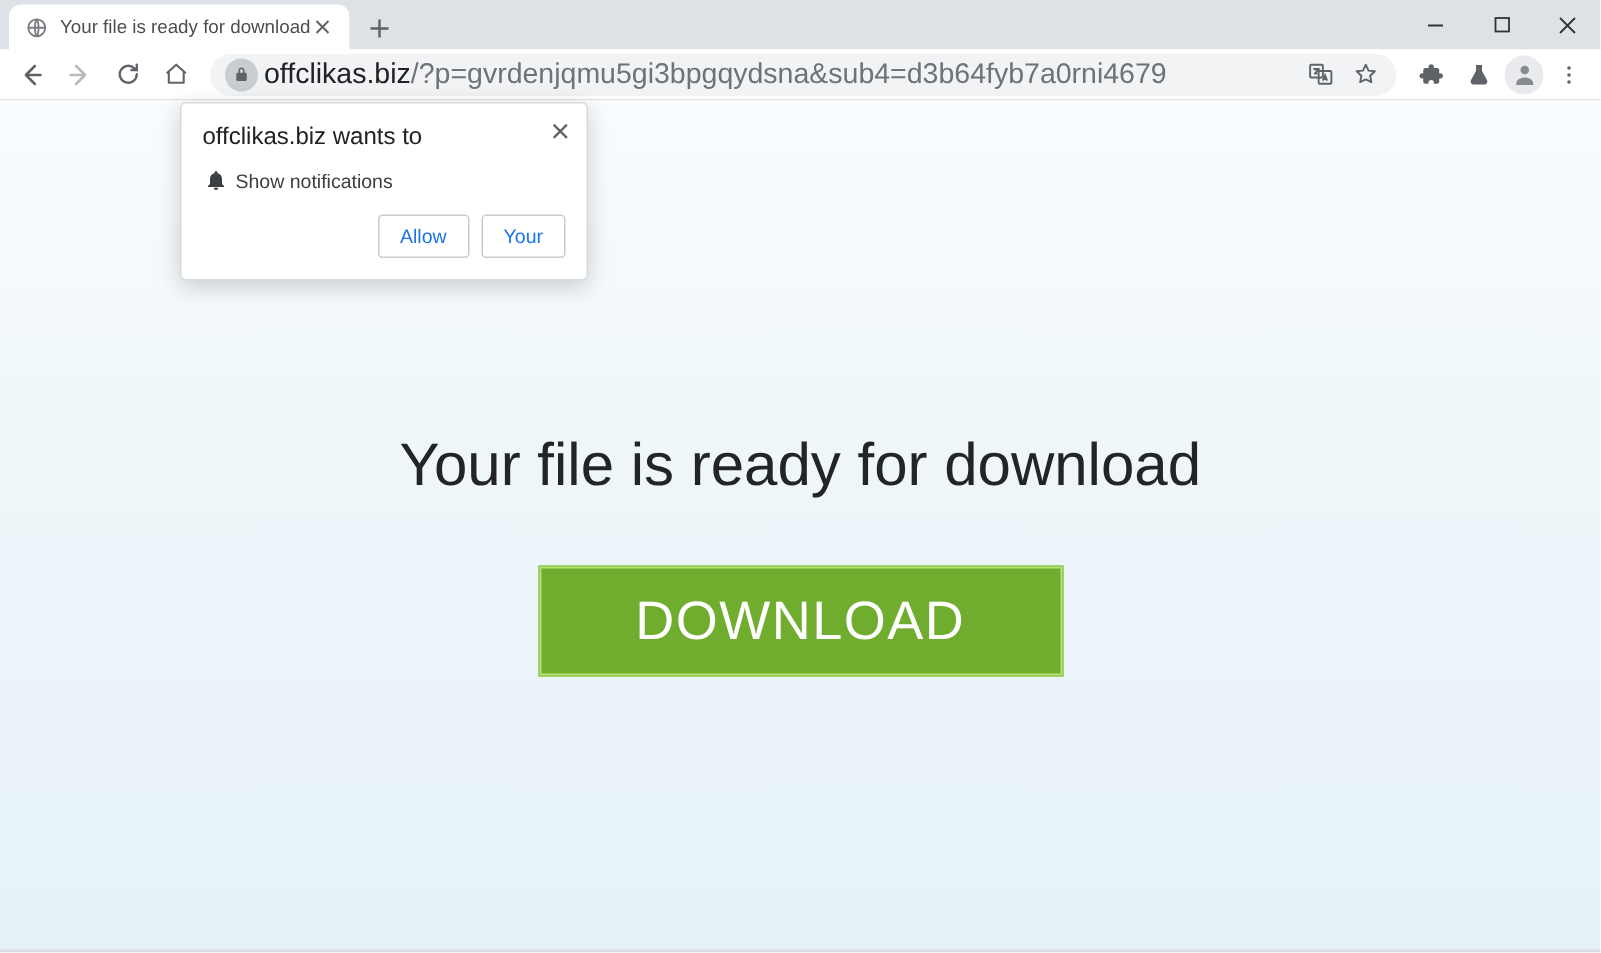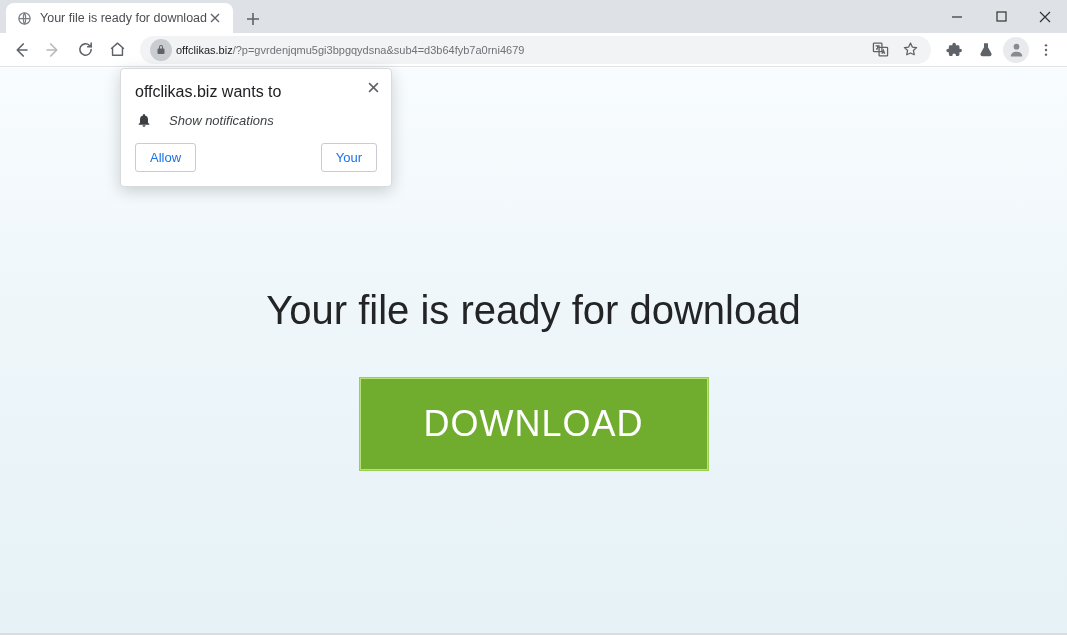--- a/index.html
+++ b/index.html
@@ -15,40 +15,40 @@
   .win-controls { margin-left:auto; display:flex; }
   .win-btn { width:44px; height:33px; display:flex; align-items:center; justify-content:center; color:#333; font-size:13px; cursor:pointer;}
   .win-btn svg { display:block; }
 
   
   .toolbar { height:34px; background:#fff; display:flex; align-items:center; padding:0 6px; border-bottom:1px solid #e1e3e6; gap:2px;}
   .tb-btn { width:30px; height:28px; display:flex; align-items:center; justify-content:center; color:#5f6368; cursor:pointer; border-radius:50%;}
   .tb-btn.disabled { color:#b7b9bd; }
   .omnibox { flex:1; height:28px; background:#f1f3f4; border-radius:14px; display:flex; align-items:center; padding:0 10px; margin:0 6px;}
   .lock-chip { width:22px; height:22px; border-radius:50%; background:#c9ccd1; display:flex; align-items:center; justify-content:center; margin-right:4px;}
-  .url { font-size:11px; color:#202124; white-space:nowrap; overflow:hidden; }
+  .url { font-size:19px; color:#202124; white-space:nowrap; overflow:hidden; }
   .url .host { color:#202124; }
   .url .rest { color:#6f7276; }
   .omni-right { margin-left:auto; display:flex; align-items:center; gap:8px;}
   .avatar-chip { width:26px; height:26px; border-radius:50%; background:#e8eaed; display:flex; align-items:center; justify-content:center;}
 
   
   .viewport { position:relative; width:100%; height:calc(635px - 33px - 34px); background:linear-gradient(180deg,#f8fcfe 0%,#eef6fa 45%,#e6f2f6 100%); border-top:1px solid #fff; }
   .page-inner { width:100%; height:100%; display:flex; flex-direction:column; align-items:center; }
   .headline { margin-top:220px; font-size:40px; font-weight:400; color:#232425; text-align:center;}
-  .dl-btn { margin-top:44px; width:350px; height:94px; background:#70ad2f; border:1px solid #9bcf52; display:flex; align-items:center; justify-content:center; color:#fff; font-size:36px; font-weight:300; letter-spacing:1px; cursor:pointer; box-shadow:0 0 0 1px #b6e07a inset; }
+  .dl-btn { margin-top:44px; width:350px; height:74px; background:#70ad2f; border:1px solid #9bcf52; display:flex; align-items:center; justify-content:center; color:#fff; font-size:36px; font-weight:300; letter-spacing:1px; cursor:pointer; box-shadow:0 0 0 1px #b6e07a inset; }
 
   
   .perm-popup { position:absolute; top:0px; left:120px; width:272px; background:#fff; border:1px solid #d8dbde; border-radius:4px; box-shadow:0 4px 16px rgba(0,0,0,0.18); padding:14px 14px 14px 14px;}
   .perm-head { font-size:16px; color:#202124; margin-bottom:10px;}
   .perm-close { position:absolute; top:8px; right:8px; width:20px; height:20px; display:flex; align-items:center; justify-content:center; color:#5f6368; cursor:pointer; font-size:14px;}
-  .perm-row { display:flex; align-items:center; gap:16px; margin:4px 0 14px 0;font-style:italic;}
+  .perm-row { display:flex; align-items:center; gap:4px; margin:4px 0 14px 0;}
   .perm-row .bell { width:18px; height:18px; display:inline-flex; align-items:center; justify-content:center;}
   .perm-row .msg { font-size:13px; color:#3c4043;}
-  .perm-actions { display:flex; justify-content:space-between; gap:8px;}
+  .perm-actions { display:flex; justify-content:flex-end; gap:8px;}
   .perm-btn { border:1px solid #c8ccd0; background:#fff; color:#1a73e8; font-size:13px; padding:6px 14px; border-radius:3px; cursor:pointer;}
 
   
   .bottom-line { position:absolute; left:0; right:0; bottom:0; height:2px; background:#d9dde1;}
 </style>
 </head>
 <body>
 
 <div class="titlebar">
   <div class="tab">

